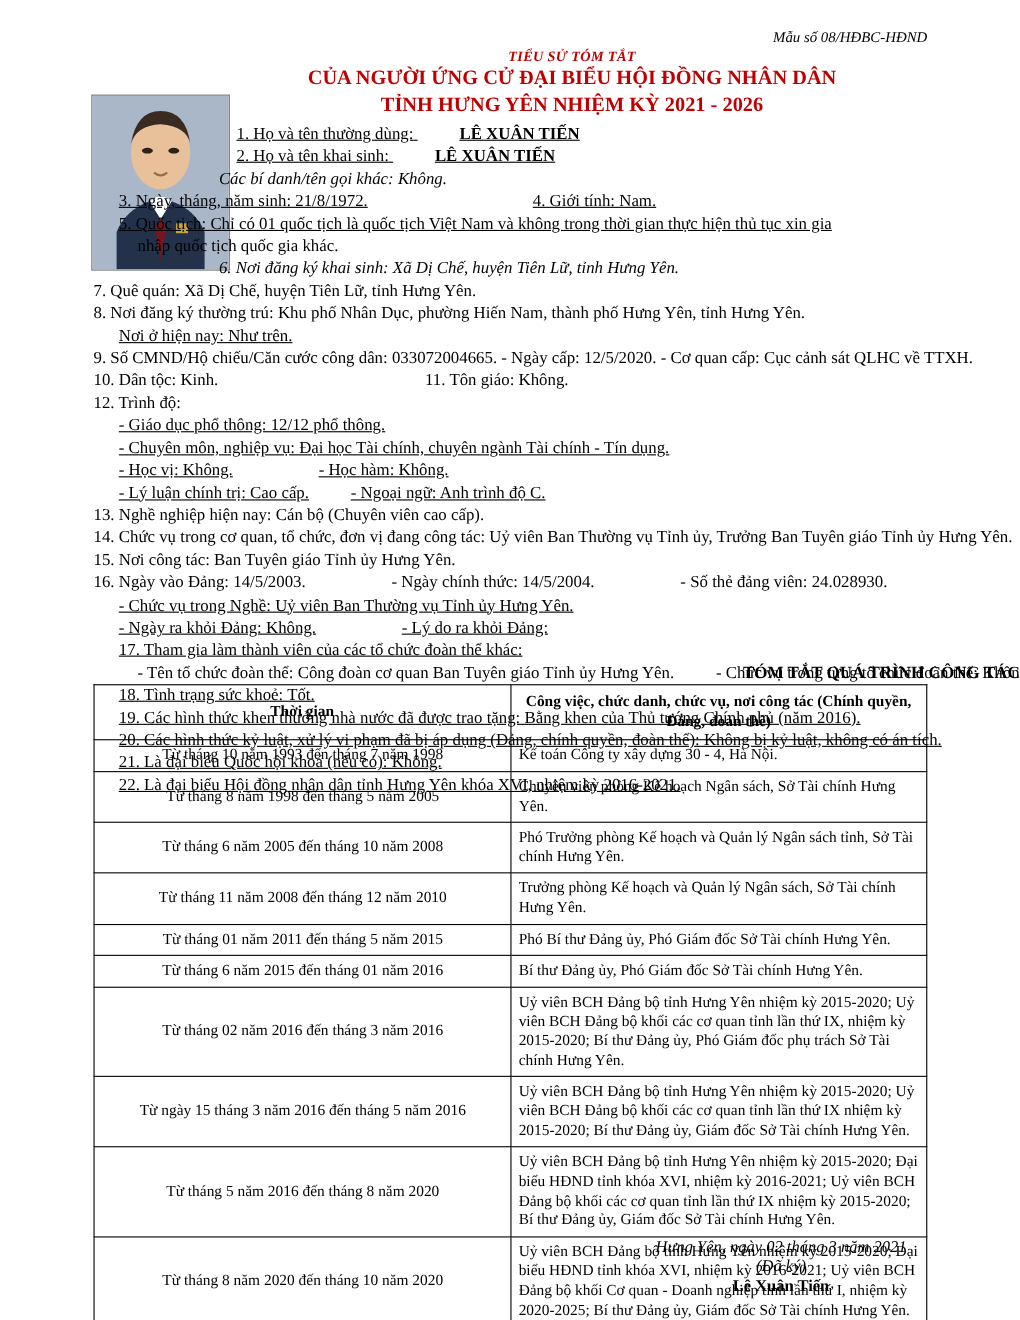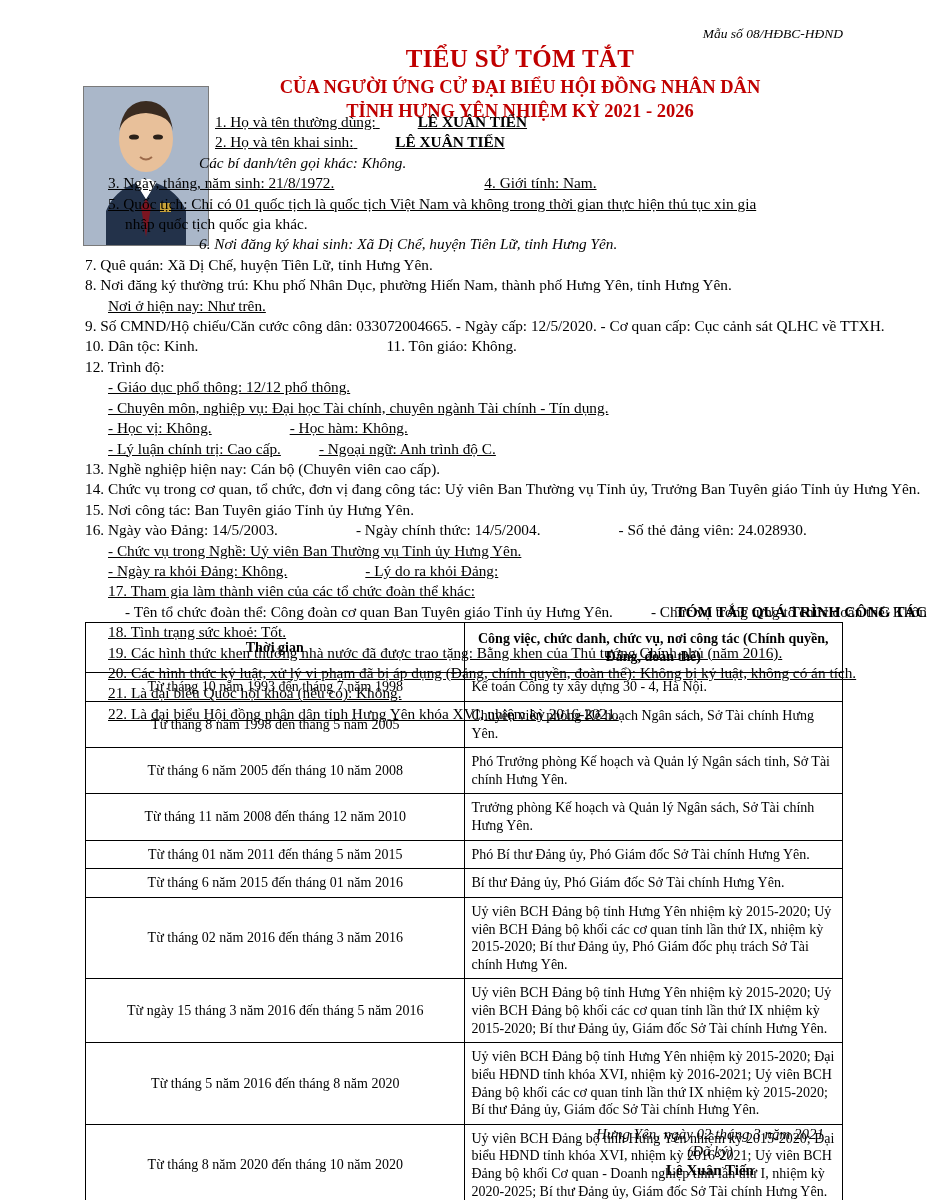--- a/index.html
+++ b/index.html
@@ -34,21 +34,21 @@
   .title-block {
     position: absolute;
     top: 42px;
     left: 190px;
     width: 660px;
     text-align: center;
     color: #c00000;
     font-weight: bold;
     line-height: 1.32;
   }
-  .title-line1 { font-size: 25px; letter-spacing: .3px;}
+  .title-line1 { font-size: 13px; letter-spacing: .3px; font-style: italic;}
   .title-line2 { font-size: 18.5px; }
   .title-line3 { font-size: 18.5px; }
 
   .photo {
     position: absolute;
     top: 86px;
     left: 83px;
     width: 124px;
     height: 158px;
     border: 1px solid #7a7a7a;

